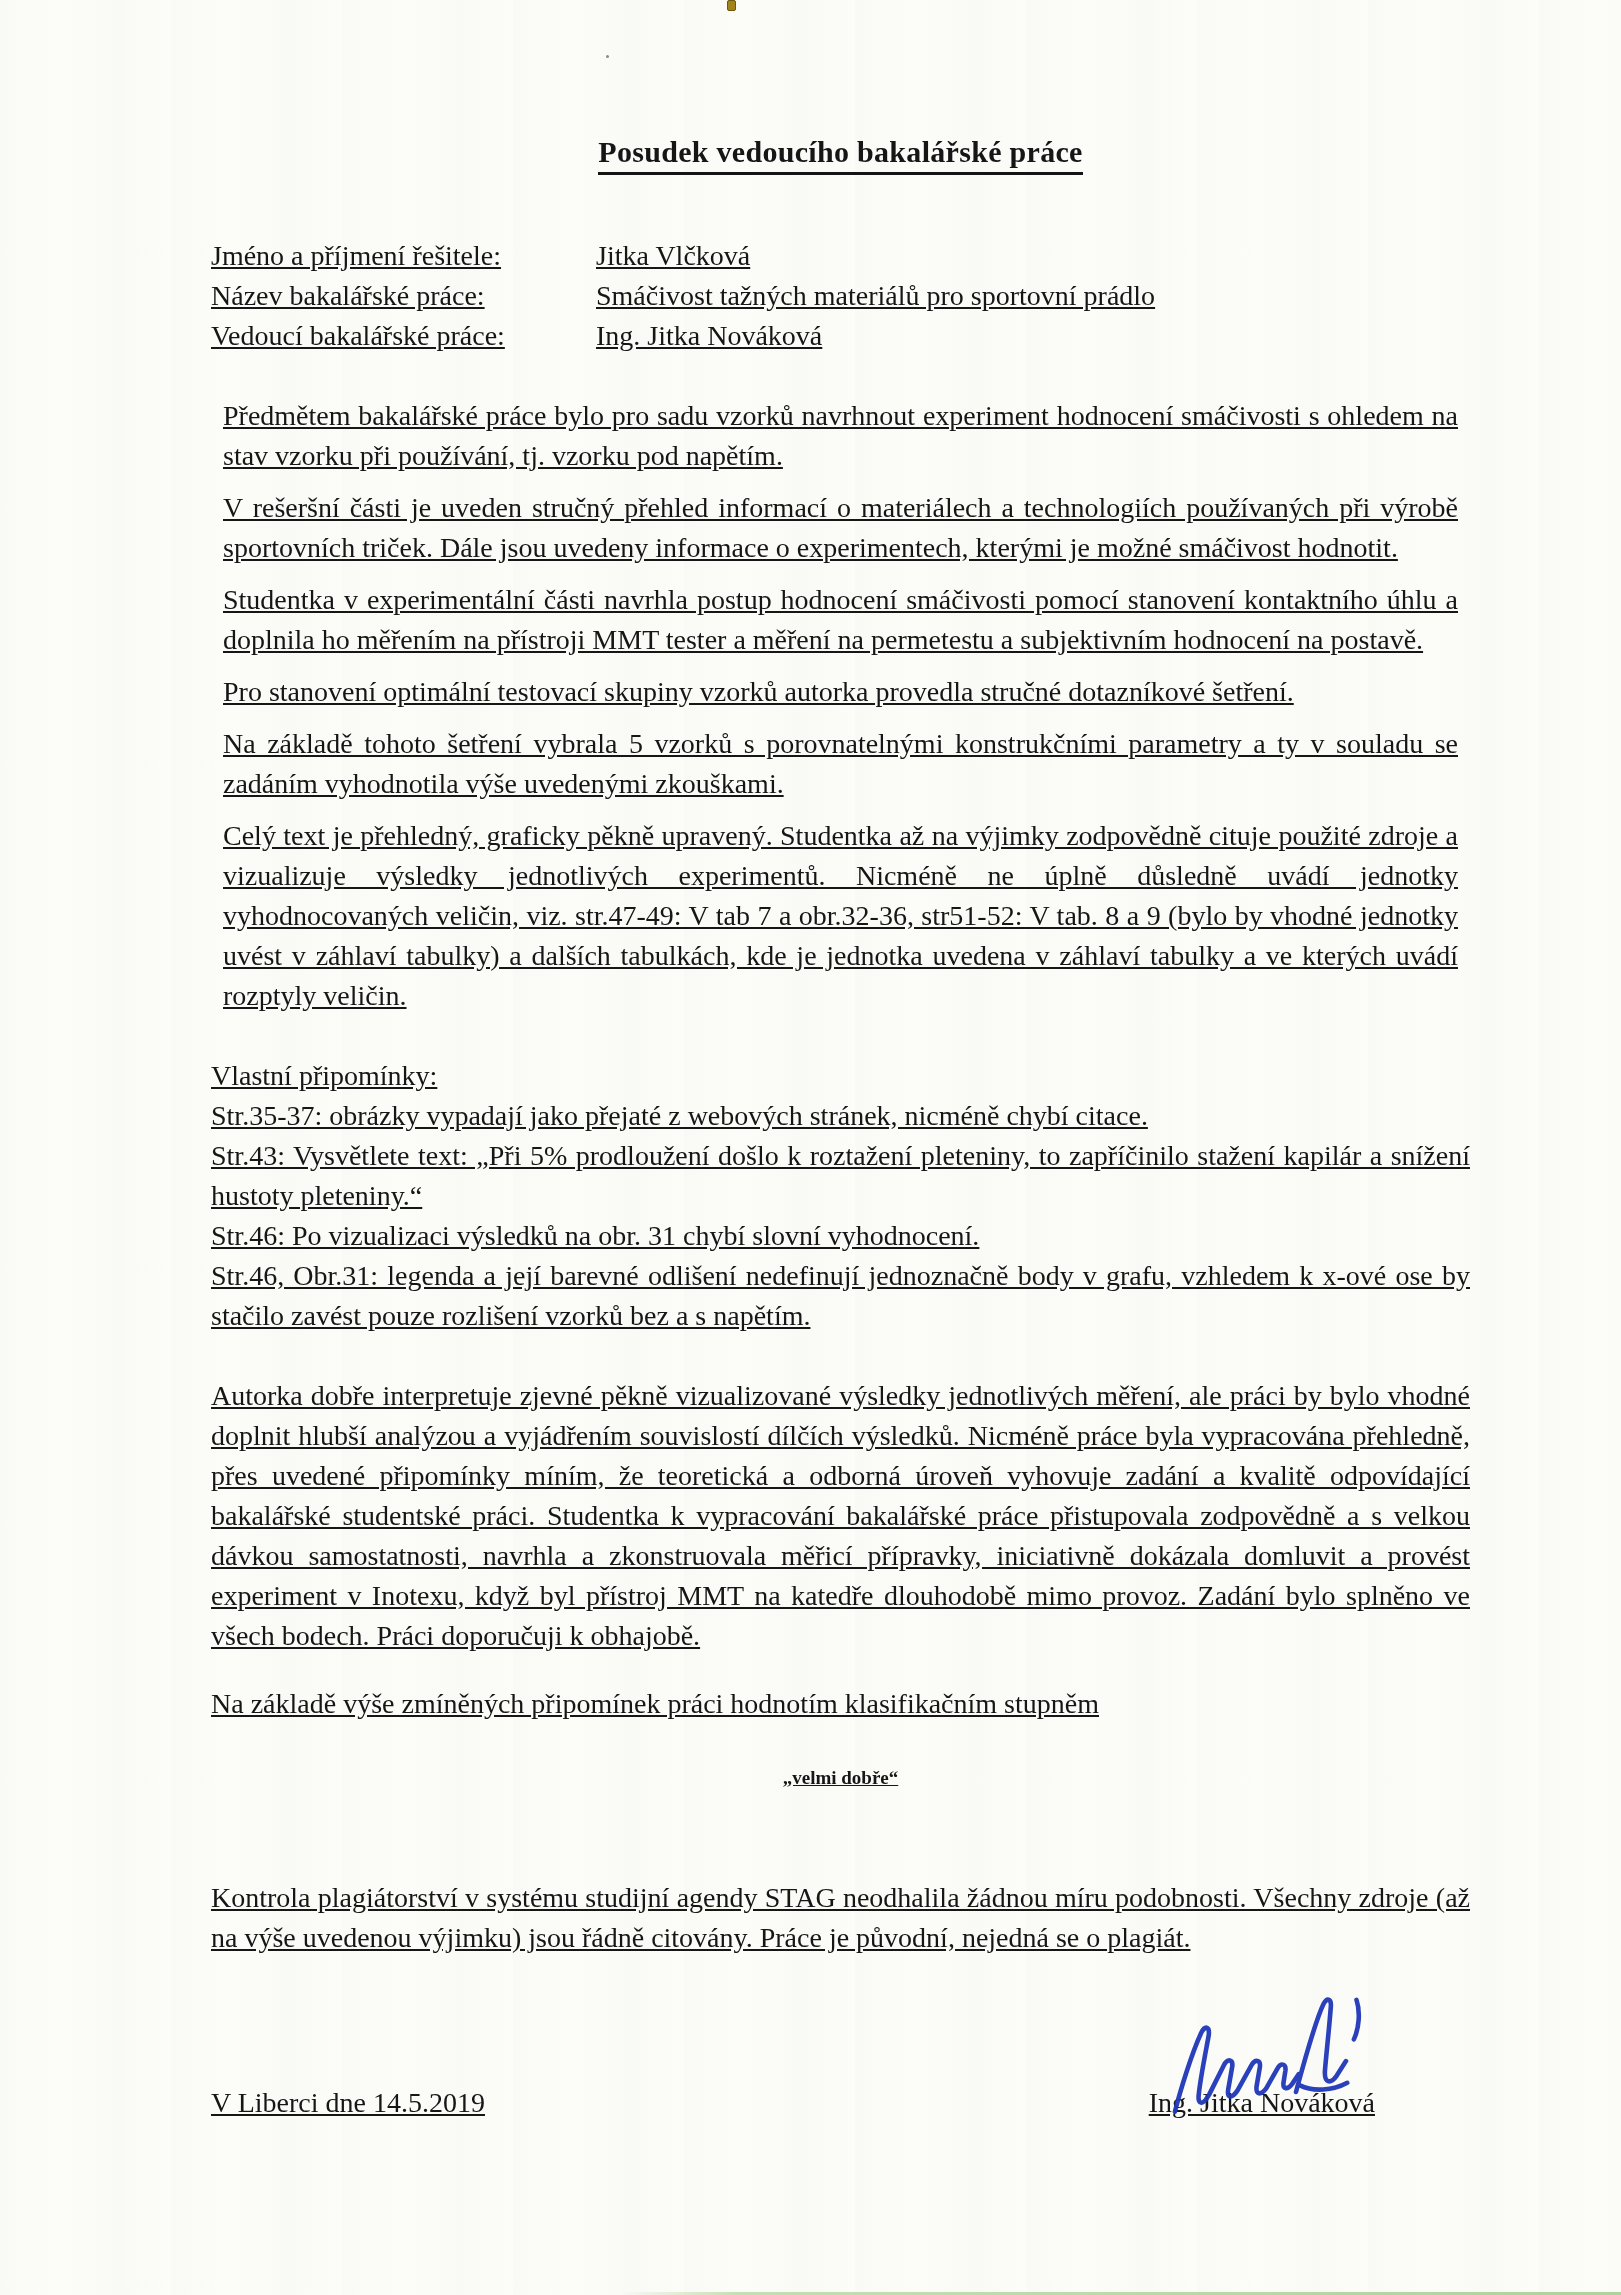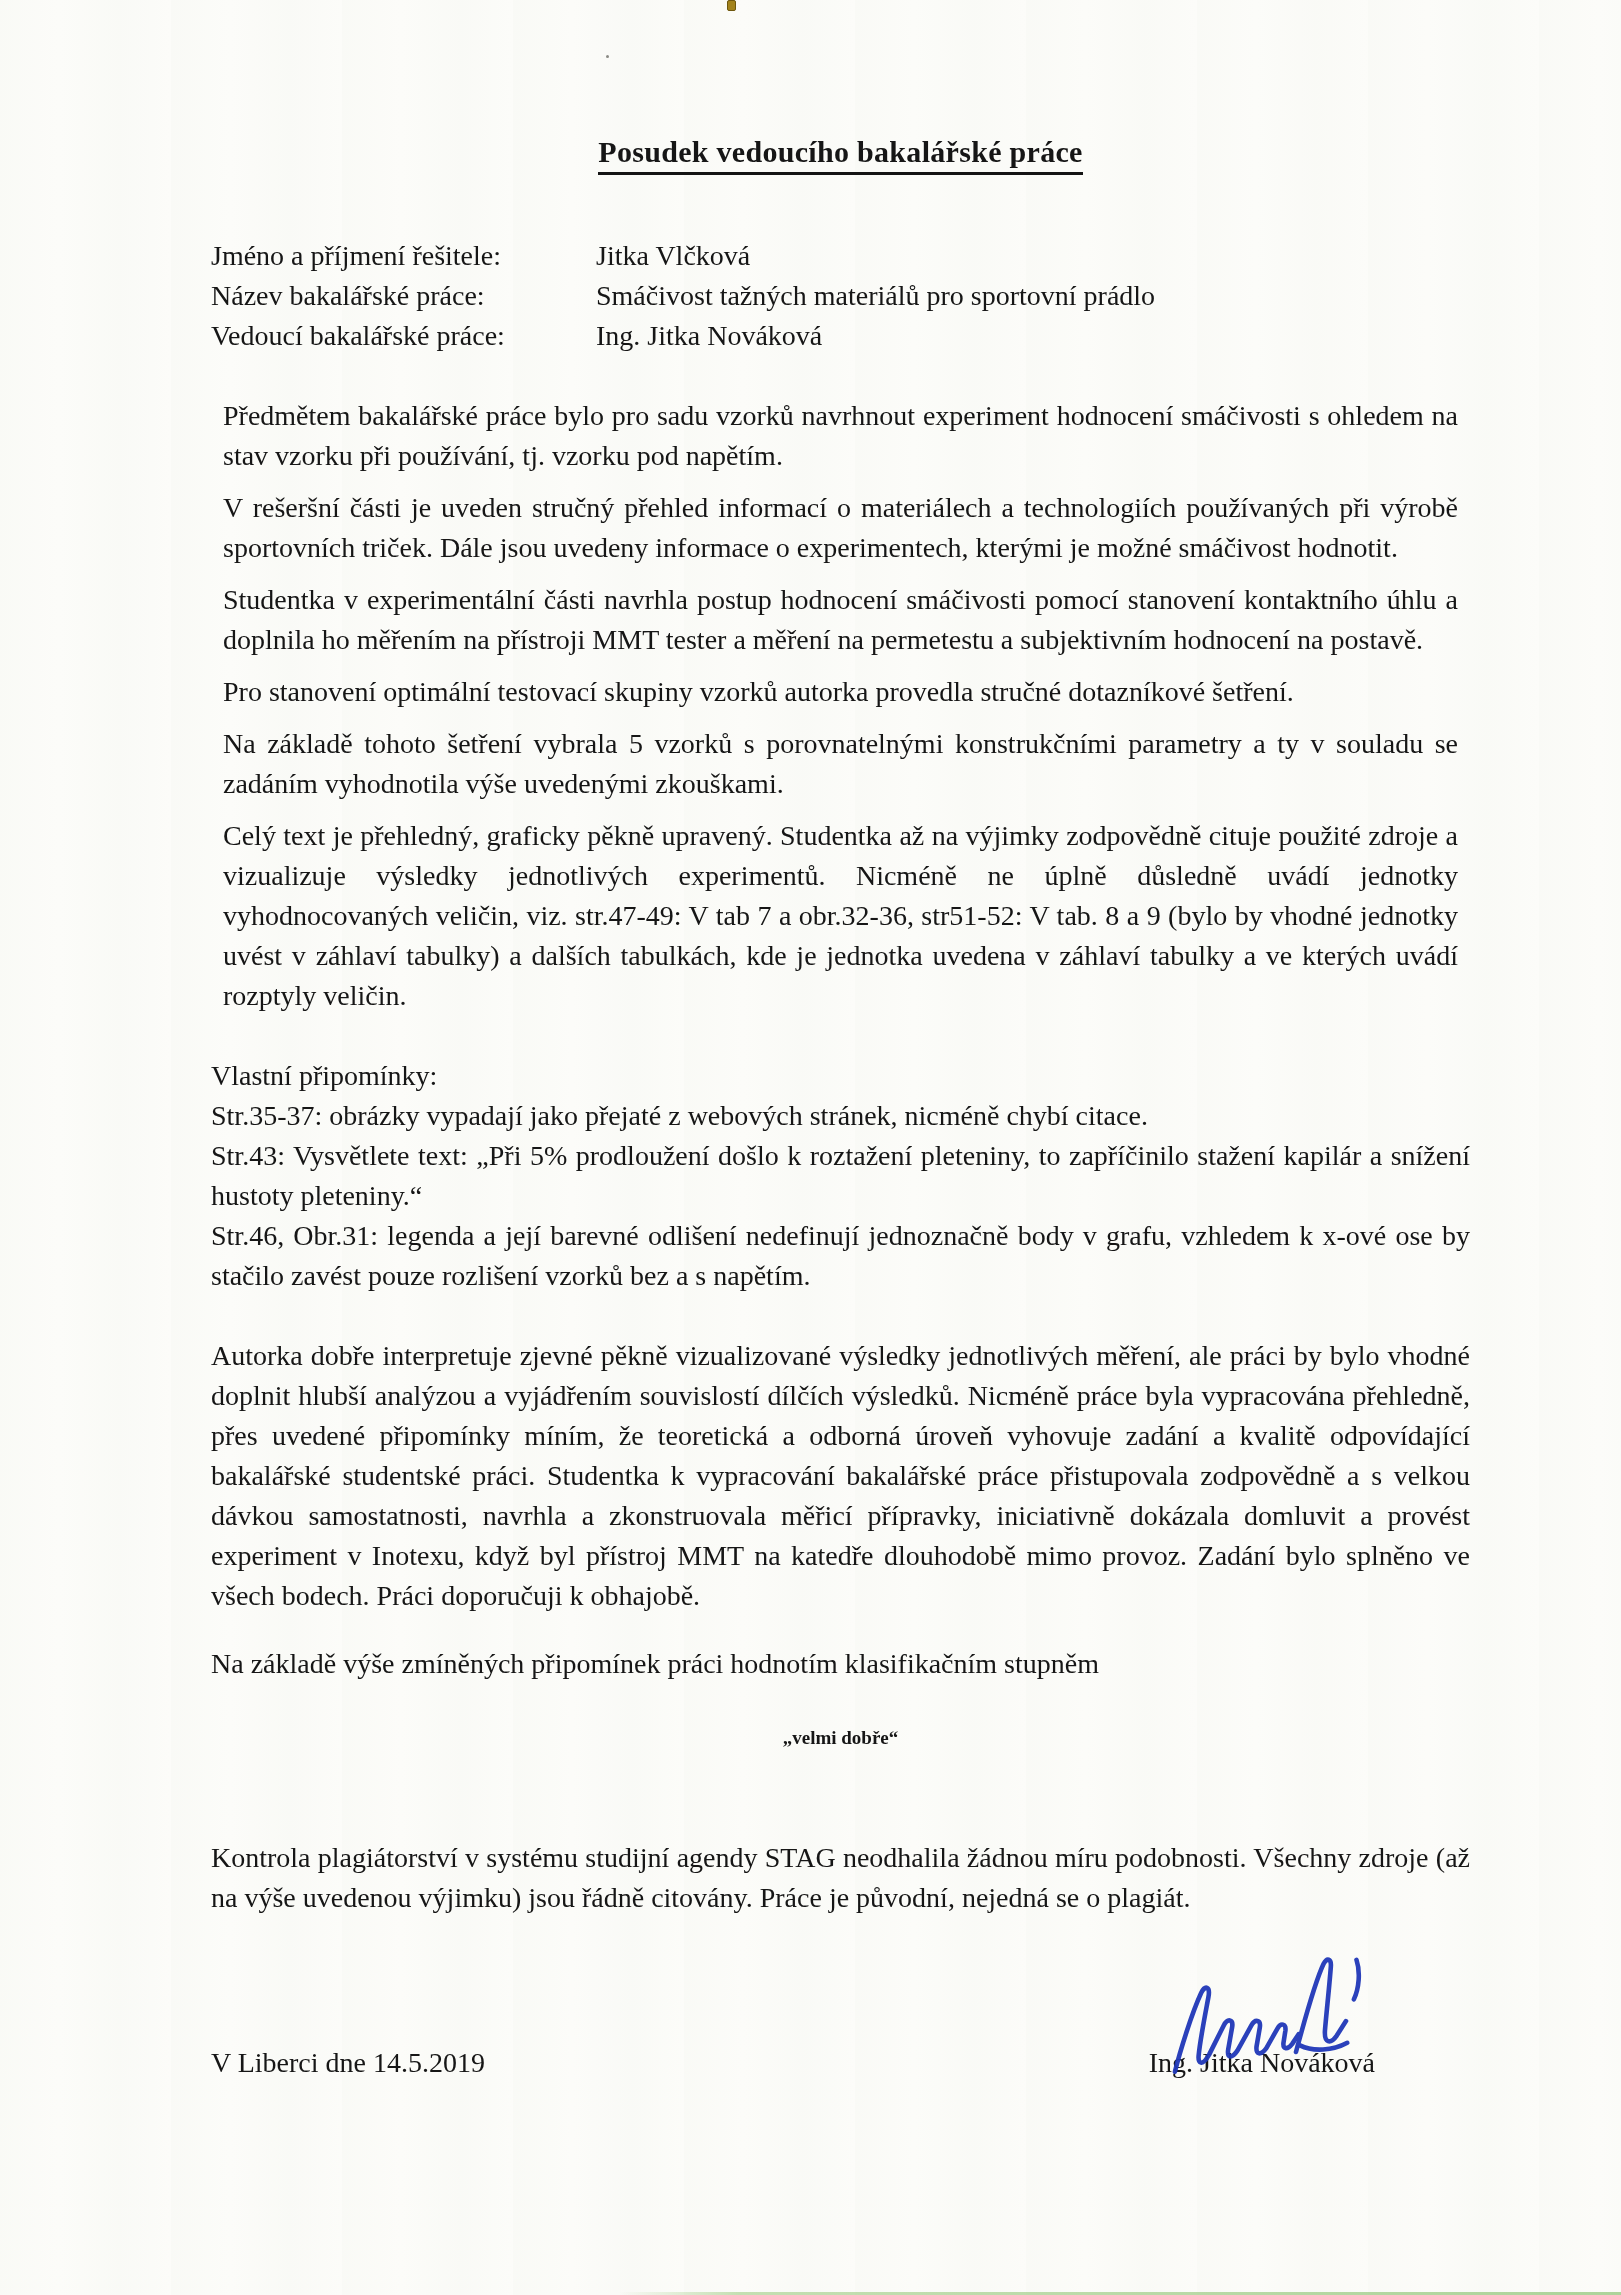--- a/index.html
+++ b/index.html
@@ -12,20 +12,21 @@
       rgba(225,232,222,0.10) 119px, rgba(255,255,255,0) 171px);
     font-family: "Liberation Serif", "DejaVu Serif", serif;
     color: #161616;
     position: relative;
     overflow: hidden;
   }
   .page {
     position: absolute; inset: 0;
     padding: 135px 151px 0 211px;
     box-sizing: border-box;
+    text-decoration: underline;
   }
   .title-wrap { text-align: center; }
   .title {
     display: inline-block;
     font-size: 30px; font-weight: bold;
     border-bottom: 3.3px solid #141414;
     padding-bottom: 2.6px;
     letter-spacing: 0.3px;
   }
   .fields { margin-top: 61px; font-size: 28px; line-height: 40px; }
@@ -112,20 +113,21 @@
     <p>Pro stanovení optimální testovací skupiny vzorků autorka provedla stručné dotazníkové šetření.</p>
     <p>Na základě tohoto šetření vybrala 5 vzorků s porovnatelnými konstrukčními parametry a ty v souladu se zadáním vyhodnotila výše uvedenými zkouškami.</p>
     <p>Celý text je přehledný, graficky pěkně upravený. Studentka až na výjimky zodpovědně cituje použité zdroje a vizualizuje výsledky jednotlivých experimentů. Nicméně ne úplně důsledně uvádí jednotky vyhodnocovaných veličin, viz. str.47-49: V tab 7 a obr.32-36, str51-52: V tab. 8 a 9 (bylo by vhodné jednotky uvést v záhlaví tabulky) a dalších tabulkách, kde je jednotka uvedena v záhlaví tabulky a ve kterých uvádí rozptyly veličin.</p>
   </div>
 
   <div class="remarks-heading">Vlastní připomínky:</div>
 
   <div class="remarks">
     <p>Str.35-37: obrázky vypadají jako přejaté z webových stránek, nicméně chybí citace.</p>
     <p>Str.43: Vysvětlete text: „Při 5% prodloužení došlo k roztažení pleteniny, to zapříčinilo stažení kapilár a snížení hustoty pleteniny.“</p>
+    <p>Str.46: Po vizualizaci výsledků na obr. 31 chybí slovní vyhodnocení.</p>
     <p>Str.46, Obr.31: legenda a její barevné odlišení nedefinují jednoznačně body v grafu, vzhledem k x-ové ose by stačilo zavést pouze rozlišení vzorků bez a s napětím.</p>
   </div>
 
   <div class="assessment-block">
     <p>Autorka dobře interpretuje zjevné pěkně vizualizované výsledky jednotlivých měření, ale práci by bylo vhodné doplnit hlubší analýzou a vyjádřením souvislostí dílčích výsledků. Nicméně práce byla vypracována přehledně, přes uvedené připomínky míním, že teoretická a odborná úroveň vyhovuje zadání a kvalitě odpovídající bakalářské studentské práci. Studentka k vypracování bakalářské práce přistupovala zodpovědně a s velkou dávkou samostatnosti, navrhla a zkonstruovala měřicí přípravky, iniciativně dokázala domluvit a provést experiment v Inotexu, když byl přístroj MMT na katedře dlouhodobě mimo provoz. Zadání bylo splněno ve všech bodech. Práci doporučuji k obhajobě.</p>
   </div>
 
   <div class="grade-intro">Na základě výše zmíněných připomínek práci hodnotím klasifikačním stupněm</div>
 
   <div class="grade-line">„velmi dobře“</div>

